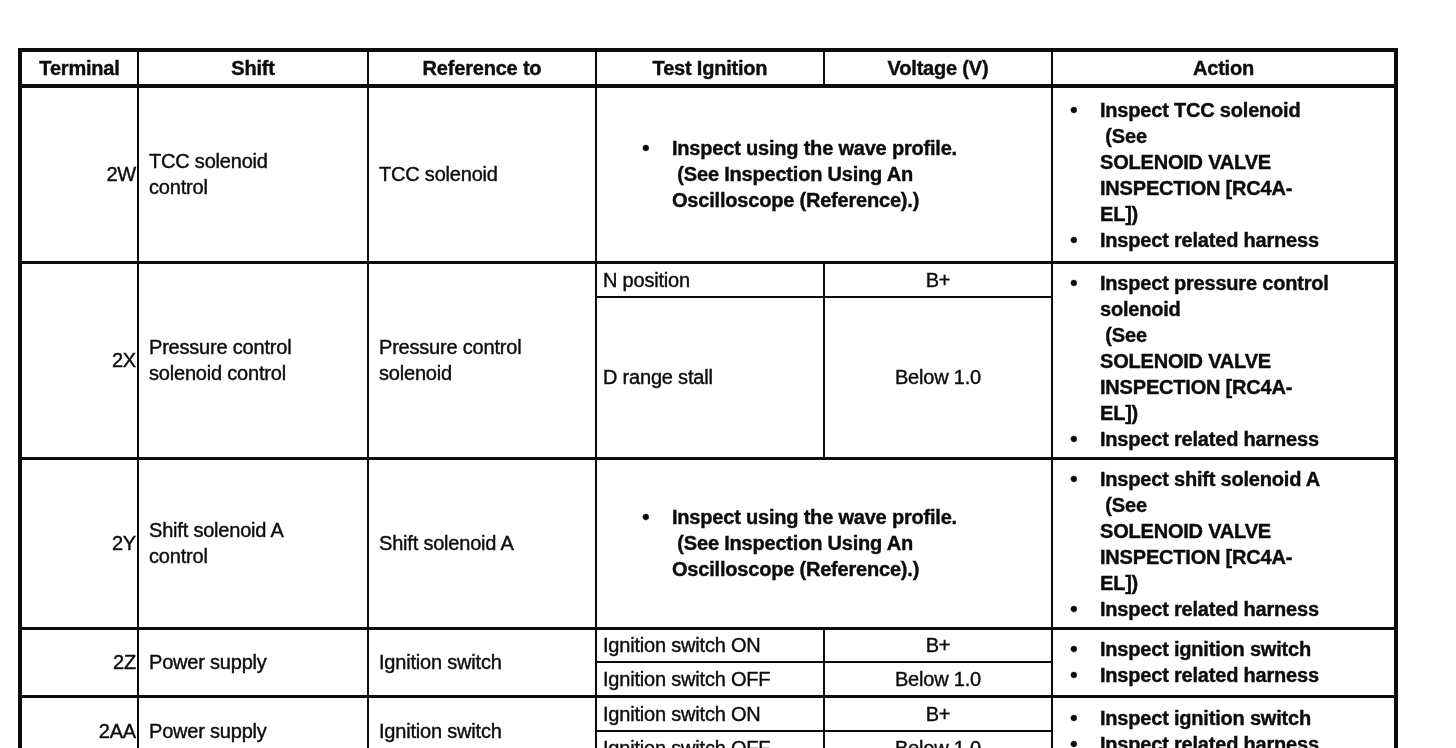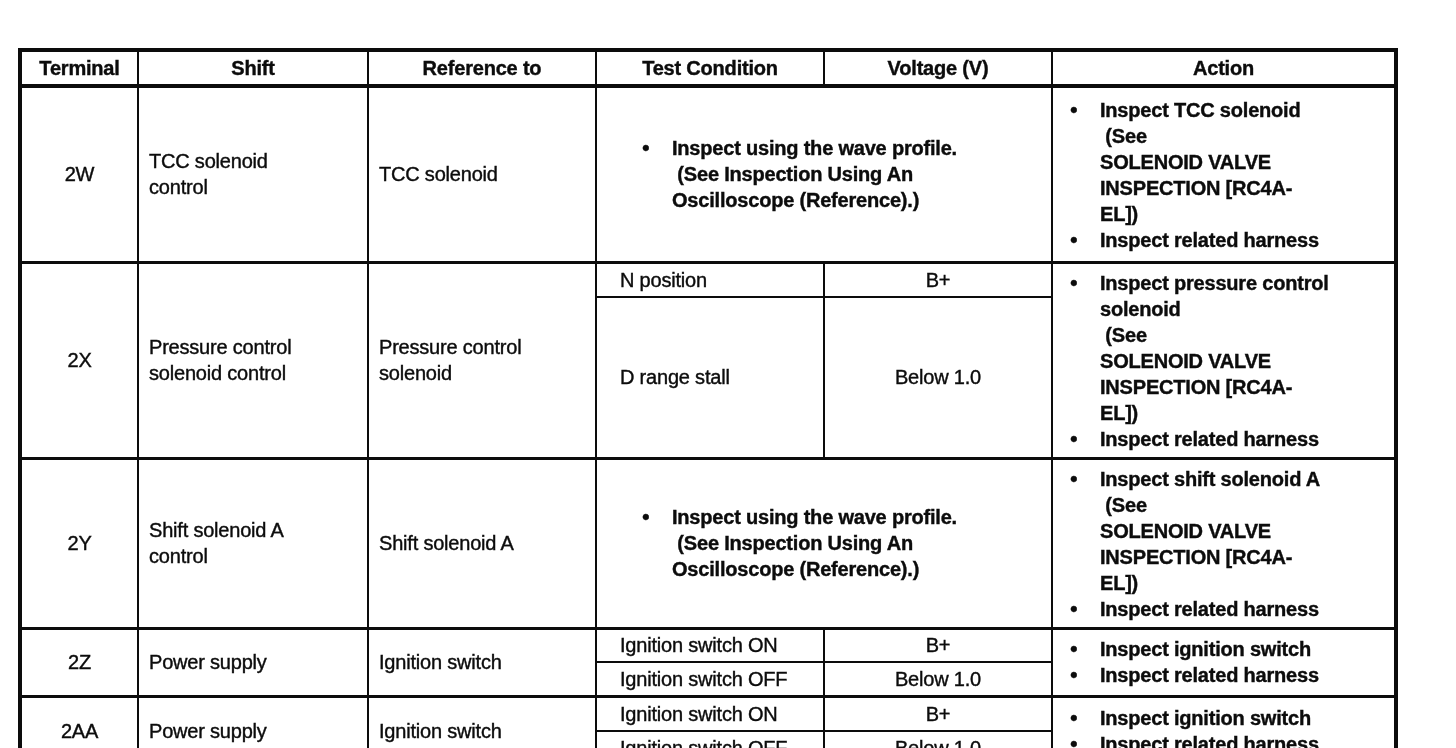--- a/index.html
+++ b/index.html
@@ -45,23 +45,23 @@
 
   .tv-table th {
     font-weight: bold;
     height: 32px;
     text-align: center;
     vertical-align: middle;
     padding: 0 2px;
   }
   .tv-table td { vertical-align: middle; }
 
-  .cell-terminal { text-align: center; }
+  .cell-terminal { text-align: right; }
   .cell-text  { padding-left: 10px; padding-right: 4px; }
-  .cell-cond  { padding-left: 23px;  padding-right: 2px; border-radius: 16px; }
+  .cell-cond  { padding-left: 6px;  padding-right: 2px; border-radius: 16px; }
   .cell-volt  { text-align: center; }
   .cell-action {
     vertical-align: top;
     padding: 6px 4px 4px 12px;
   }
   .cell-action.v-mid { vertical-align: middle; padding-top: 2px; padding-bottom: 2px; }
   .cell-testmerged { padding-left: 40px; padding-right: 4px; }
 
   .pre { white-space: pre-line; }
 
@@ -98,21 +98,21 @@
         <col style="width:228px">
         <col style="width:228px">
         <col style="width:344px">
       </colgroup>
 
       <thead>
         <tr>
           <th>Terminal</th>
           <th>Shift</th>
           <th>Reference to</th>
-          <th>Test Condition</th>
+          <th>Test Ignition</th>
           <th>Voltage (V)</th>
           <th>Action</th>
         </tr>
       </thead>
 
       <tbody>
 
         <tr class="row-main h-r1">
           <td class="cell-terminal">2W</td>
           <td class="cell-text pre">TCC solenoid

